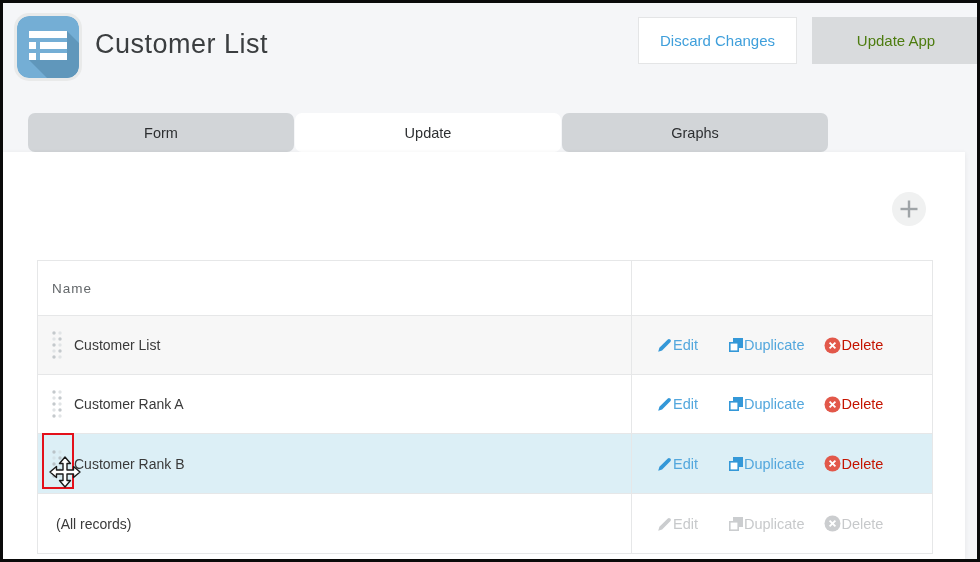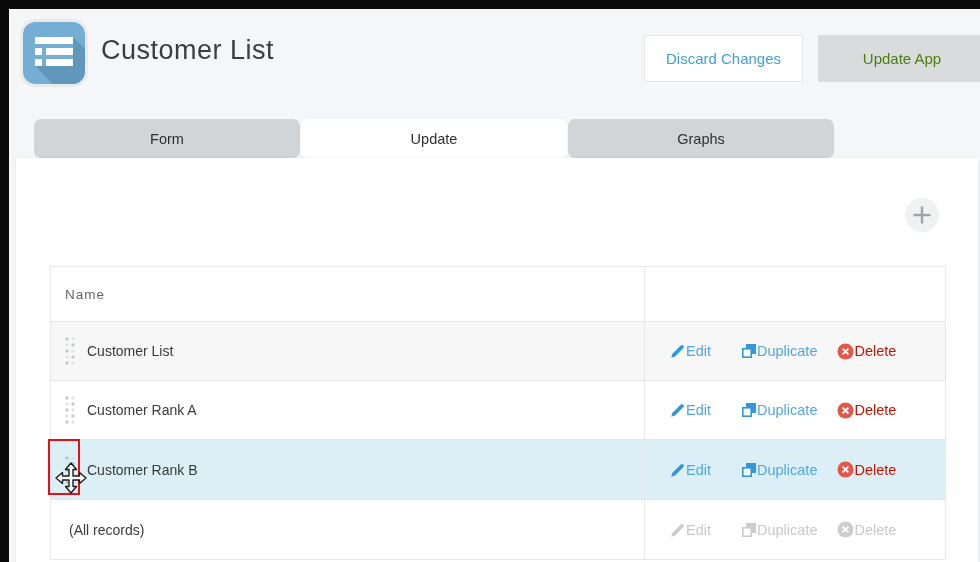--- a/index.html
+++ b/index.html
@@ -3,21 +3,21 @@
 <meta charset="utf-8">
 <style>
   * { box-sizing: border-box; margin: 0; padding: 0; }
   body {
     font-family: "Liberation Sans", "DejaVu Sans", sans-serif;
     background: #888;
   }
   .screen {
     width: 980px; height: 562px;
     background: #0a0a0a;
-    padding: 9px;
+    padding: 3px;
     position: relative;
   }
   .content {
     position: relative;
     width: 974px; height: 556px;
     background: #f5f6f8;
     overflow: hidden;
   }
 
   
@@ -27,21 +27,21 @@
     background: #e9eaea; border-radius: 15px;
     padding: 3px;
   }
   .app-icon-frame svg { display: block; border-radius: 12px; }
   .page-title {
     position: absolute; left: 92px; top: 26px;
     font-size: 27px; font-weight: 300;
     color: #3b3e40; letter-spacing: 0.5px;
   }
   .btn {
-    position: absolute; top: 26px; height: 47px;
+    position: absolute; top: 14px; height: 47px;
     display: flex; align-items: center; justify-content: center;
     font-size: 15px; cursor: pointer;
   }
   .btn-discard {
     left: 635px; width: 159px;
     background: #ffffff; border: 1px solid #e4e5e6;
     color: #3f9fdb;
   }
   .btn-update {
     left: 809px; width: 168px;
@@ -58,21 +58,21 @@
   .tab {
     flex: 1; display: flex; align-items: center; justify-content: center;
     background: #d2d5d8; color: #2d2f31; font-size: 14.5px;
     cursor: pointer;
     border-radius: 7px;
   }
   .tab.active { background: #ffffff; cursor: default; }
 
   
   .panel {
-    position: absolute; left: 7px; top: 149px;
+    position: absolute; left: 0; top: 149px;
     width: 962px; height: 407px;
     background: #ffffff;
     box-shadow: 0 1px 5px rgba(0,0,0,0.07);
   }
   .add-btn {
     position: absolute; left: 889px; top: 40px;
     width: 34px; height: 34px; border-radius: 50%;
     background: #f0f1f1;
     display: flex; align-items: center; justify-content: center;
     cursor: pointer;

